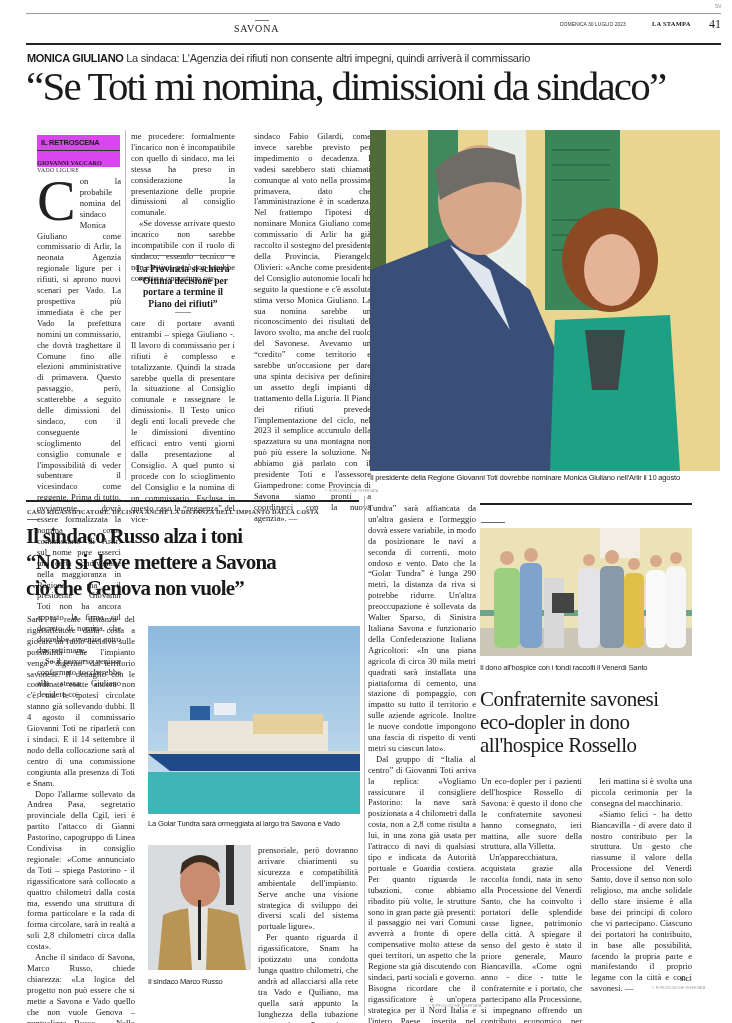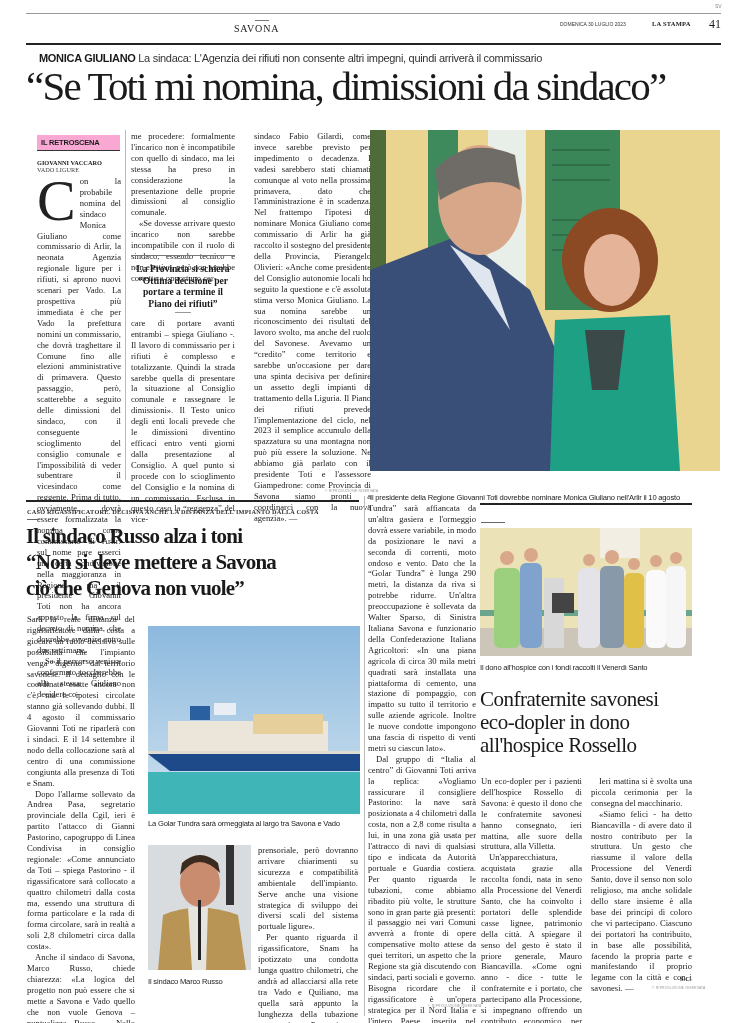--- a/index.html
+++ b/index.html
@@ -23,26 +23,26 @@
 <div class="abs sans" style="left:715px;top:3px;font-size:5px;color:#888;">SV</div>
 <div class="rule" style="left:26px;top:13px;width:695px;height:1px;background:#999;"></div>
 <div class="rule" style="left:255px;top:20px;width:14px;height:1px;background:#777;"></div>
 <div class="abs serif" style="left:234px;top:23px;font-size:10px;letter-spacing:0.8px;">SAVONA</div>
 <div class="abs sans" style="left:560px;top:21px;font-size:5px;color:#333;">DOMENICA 30 LUGLIO 2023</div>
 <div class="abs serif" style="left:652px;top:20px;font-size:6.5px;font-weight:bold;letter-spacing:0.2px;">LA STAMPA</div>
 <div class="abs serif" style="left:709px;top:17px;font-size:12px;">41</div>
 <div class="rule" style="left:26px;top:43px;width:695px;height:2px;"></div>
 
 <div class="abs sans" style="left:27px;top:52px;font-size:11px;white-space:nowrap;letter-spacing:-0.3px;">
-  <span style="font-weight:bold;margin-left:12px;">MONICA GIULIANO</span>
+  <span style="font-weight:bold;">MONICA GIULIANO</span>
   <span style="color:#333;text-align:right;">La sindaca: L'Agenzia dei rifiuti non consente altri impegni, quindi arriverà il commissario</span>
 </div>
 <div class="abs serif" style="left:26px;top:63px;font-size:41px;letter-spacing:-1.8px;white-space:nowrap;line-height:46px;">“Se Toti mi nomina, dimissioni da sindaco”</div>
 
-<div class="abs" style="left:37px;top:135px;width:83px;height:16px;background:#f9a8d4;">
+<div class="abs" style="left:37px;top:135px;width:83px;height:32px;background:#d946ef;">
   <span class="sans" style="position:absolute;left:4px;top:3px;font-size:7.5px;font-weight:bold;letter-spacing:-0.2px;">IL RETROSCENA</span>
 </div>
 <div class="rule" style="left:37px;top:150px;width:83px;height:1px;background:#333;"></div>
 <div class="abs serif" style="left:37px;top:159px;font-size:6.3px;font-weight:bold;">GIOVANNI VACCARO</div>
 <div class="abs serif" style="left:37px;top:166px;font-size:6.3px;color:#444;">VADO LIGURE</div>
 
 <div class="col" style="left:37px;top:176px;width:84px;">
   <p class="first"><span class="dropcap">C</span><span>on la probabile nomina del sindaco Monica Giuliano come commissario di Arlir, la neonata Agenzia regionale ligure per i rifiuti, si aprono nuovi scenari per Vado. La prospettiva più immediata è che per Vado la prefettura nomini un commissario, che dovrà traghettare il Comune fino alle elezioni amministrative di primavera. Questo passaggio, però, scatterebbe a seguito delle dimissioni del sindaco, con il conseguente scioglimento del consiglio comunale e l'impossibilità di veder subentrare il vicesindaco come reggente. Prima di tutto, ovviamente, dovrà essere formalizzata la nomina come commissario di Arlir: sul nome pare esserci una certa condivisione nella maggioranza in Regione, ma il presidente Giovanni Toti non ha ancora apposto la firma sul decreto di nomina, che dovrebbe avvenire entro due settimane.</span></p>
   <p>Se il percorso venisse confermato toccherebbe alla stessa Giuliano decidere co-</p>
 </div>
@@ -84,21 +84,21 @@
     <path d="M0 140 L90 105 L160 160 L190 230 L210 341 L0 341 Z" fill="#3a4f78"></path>
     <path d="M80 115 L120 140 L140 200 L120 170 Z" fill="#dfe6f0"></path>
     <ellipse cx="110" cy="70" rx="42" ry="55" fill="#d8a688"></ellipse>
     <path d="M65 40 Q95 5 145 25 L150 60 Q120 40 70 70 Z" fill="#6f6c67"></path>
     <ellipse cx="240" cy="130" rx="48" ry="52" fill="#8c4a24"></ellipse>
     <ellipse cx="242" cy="140" rx="28" ry="36" fill="#e5b398"></ellipse>
     <path d="M185 190 L300 185 L310 341 L180 341 Z" fill="#1ea085"></path>
     <path d="M215 200 L255 200 L248 260 L222 260 Z" fill="#3b4a48"></path>
   </svg>
 </div>
-<div class="caption" style="left:370px;top:493px;">Il presidente della Regione Giovanni Toti dovrebbe nominare Monica Giuliano nell'Arlir il 10 agosto</div>
+<div class="caption" style="left:370px;top:473px;">Il presidente della Regione Giovanni Toti dovrebbe nominare Monica Giuliano nell'Arlir il 10 agosto</div>
 
 <div class="rule" style="left:26px;top:500px;width:333px;height:1.5px;"></div>
 <div class="abs serif" style="left:27px;top:508px;font-size:6.3px;font-weight:bold;letter-spacing:0.2px;white-space:nowrap;color:#333;">CASO RIGASSIFICATORE. DECISIVA ANCHE LA DISTANZA DELL'IMPIANTO DALLA COSTA</div>
 <div class="rule" style="left:27px;top:519px;width:12px;height:1px;background:#666;"></div>
 <div class="abs serif" style="left:26px;top:523px;font-size:21px;line-height:26px;letter-spacing:-0.8px;white-space:nowrap;font-weight:bold;">
   <div>Il sindaco Russo alza i toni</div>
   <div>“Non si deve mettere a Savona</div>
   <div>ciò che Genova non vuole”</div>
 </div>
 

